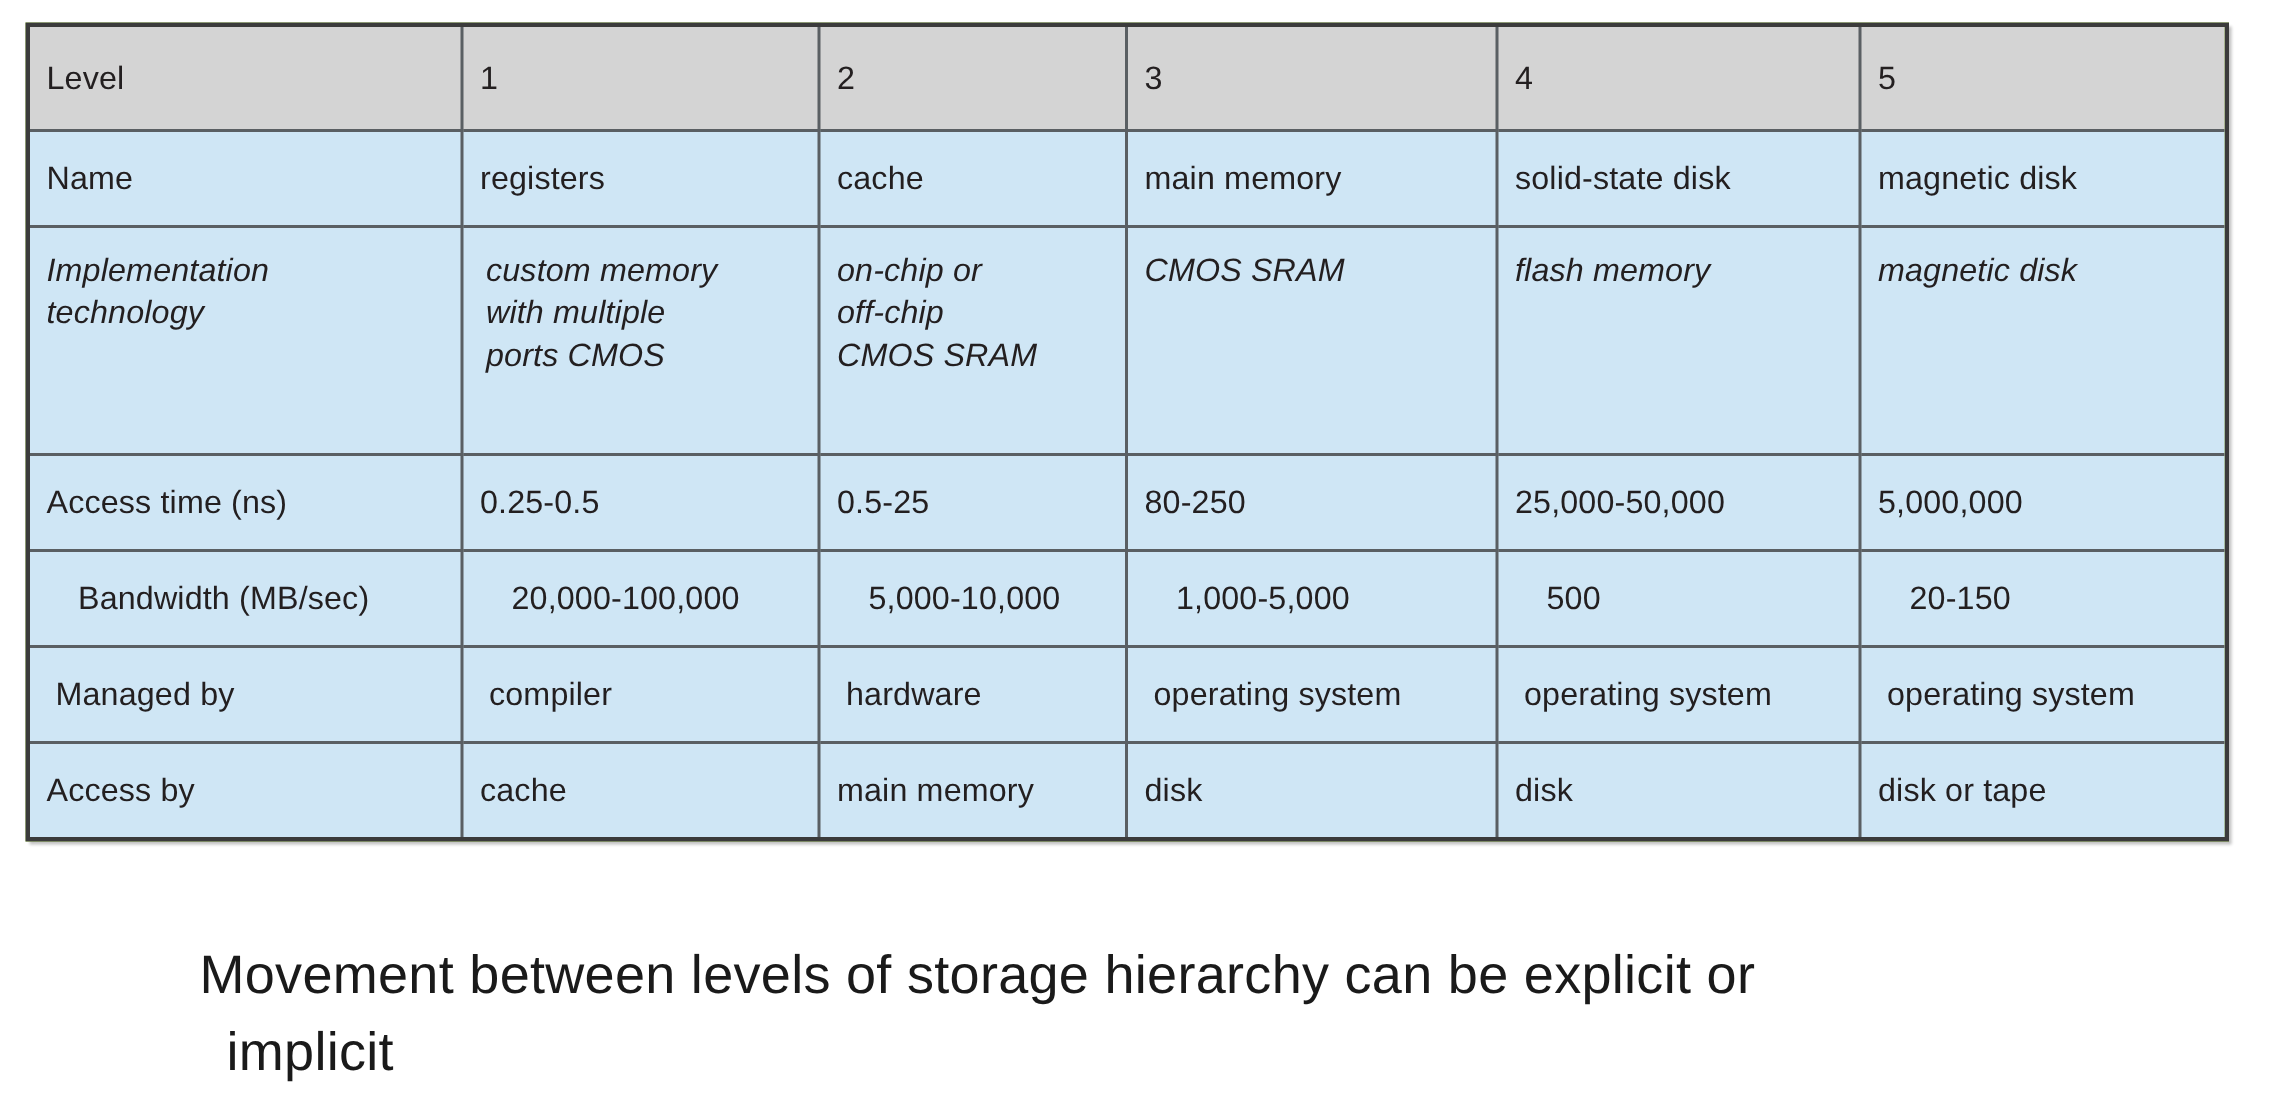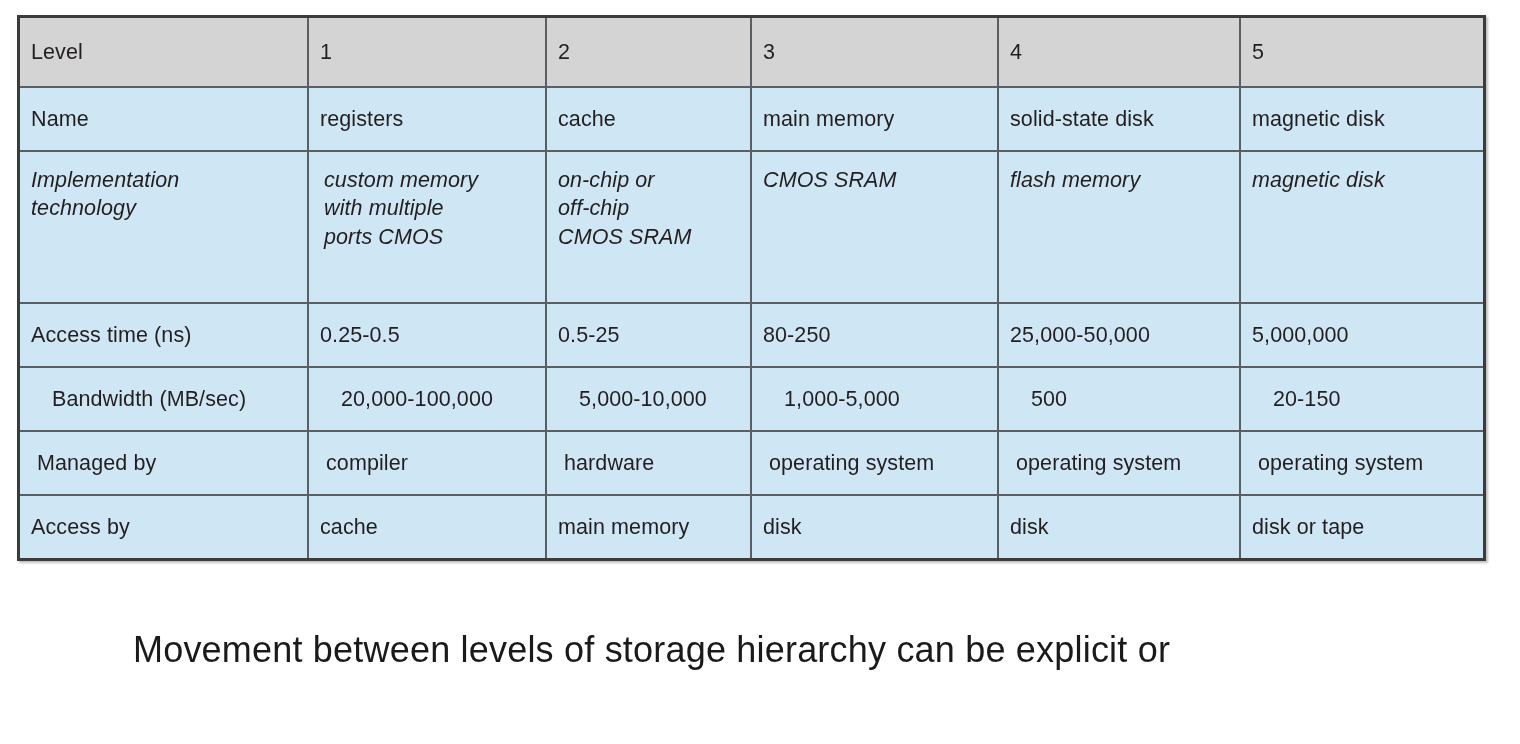--- a/index.html
+++ b/index.html
@@ -215,15 +215,16 @@
           <td>disk</td>
           <td>disk or tape</td>
         </tr>
 
       </tbody>
     </table>
   </div>
 
   <div class="caption">
     <span>Movement between levels of storage hierarchy can be explicit or</span>
+    <span class="line2">implicit</span>
   </div>
 
 </div>
 
 </body></html>

